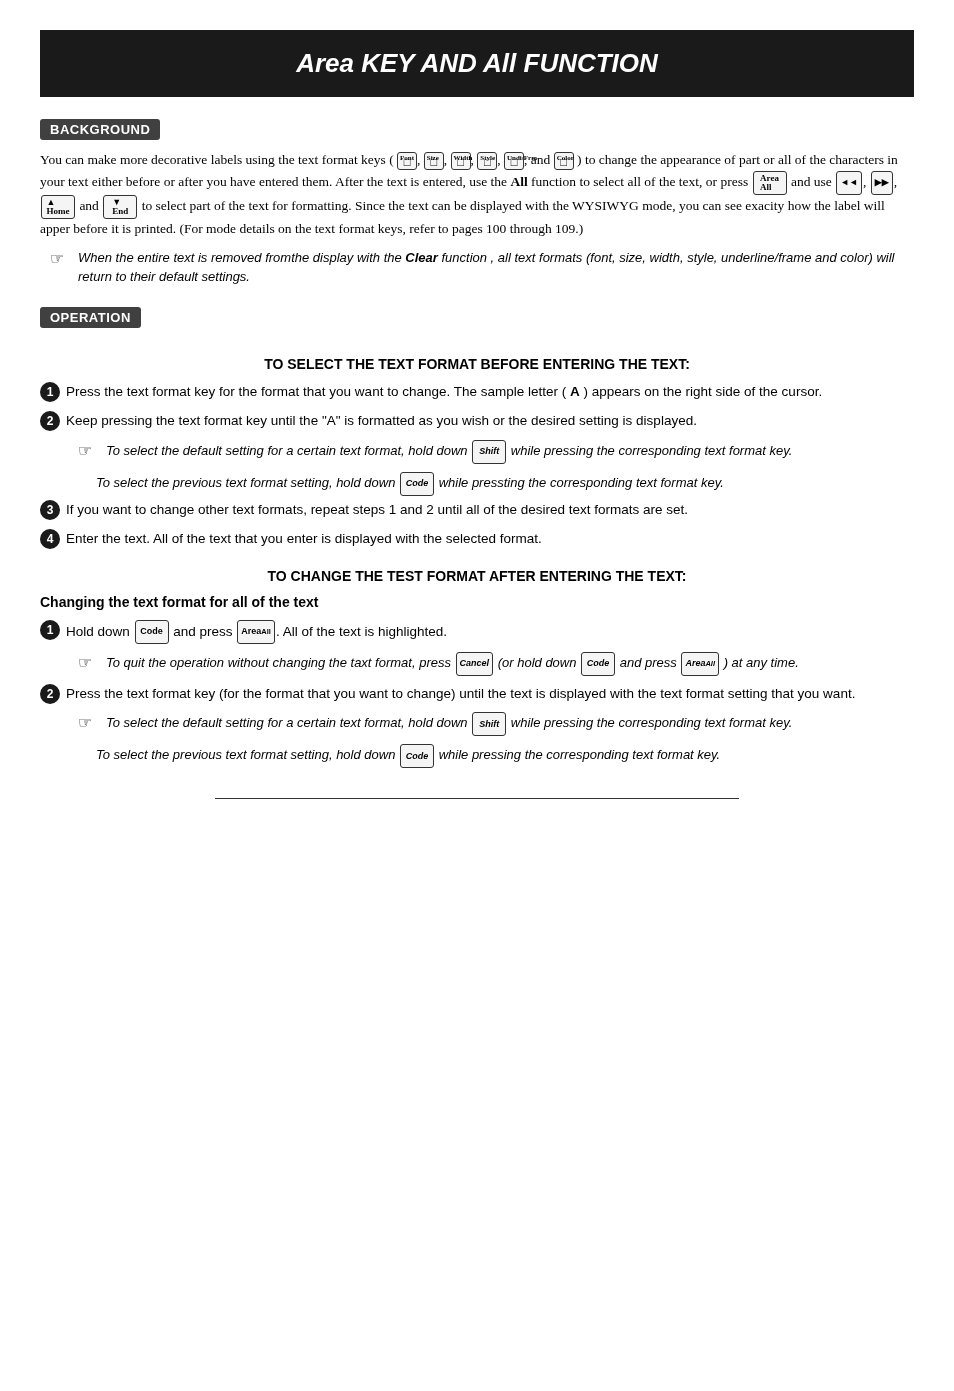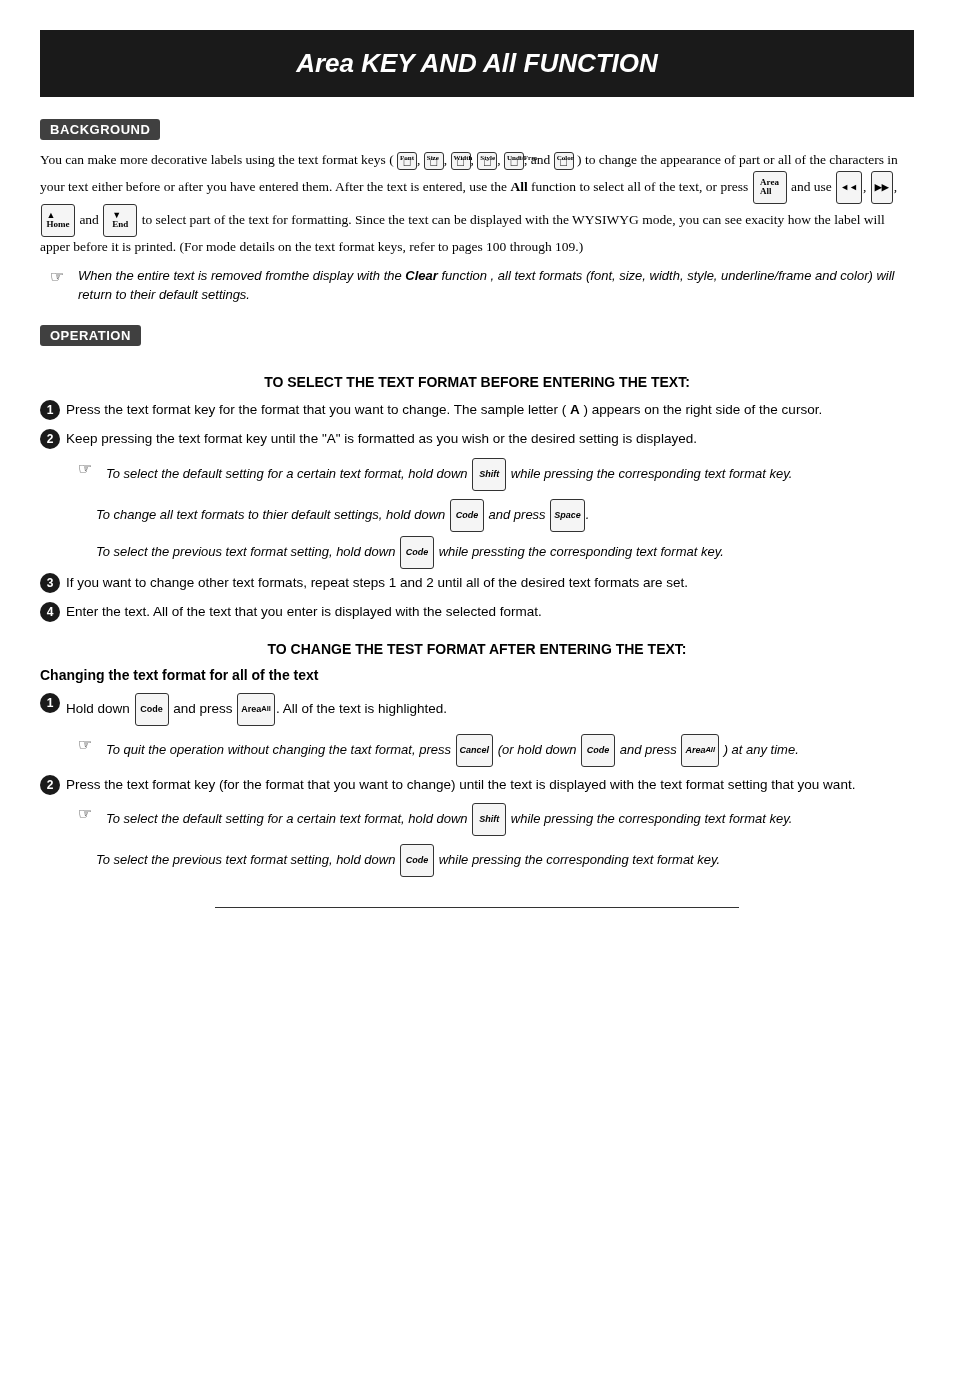--- a/index.html
+++ b/index.html
@@ -111,21 +111,21 @@
       display: inline-flex;
       align-items: center;
       justify-content: center;
       border: 1.5px solid #333;
       border-radius: 3px;
       padding: 0px 3px;
       font-size: 9px;
       font-weight: bold;
       background: #f5f5f5;
       min-width: 22px;
-      height: 33px;
+      height: 24px;
       vertical-align: middle;
       line-height: 1;
       margin: 0 1px;
     }
 
     .kbd-wide {
       min-width: 34px;
     }
 
     .icon-key {
@@ -246,26 +246,20 @@
     </div>
 
     <div class="sub-note-indent">
       <div class="note-row">
         <span class="note-icon">☞</span>
         <span class="note-text">
           <em>To select the default setting for a certain text format, hold down </em>
           <span class="kbd kbd-wide">Shift</span>
           <em> while pressing the corresponding text format key.</em>
         </span>
-      </div>
-      <div style="margin-left:28px; font-style:italic; font-size:13px; line-height:1.5; margin-bottom:4px;">
-        To change all text formats to thier default settings, hold down
-        <span class="kbd kbd-wide">Code</span>
-        and press
-        <span class="kbd kbd-wide">Space</span>.
       </div>
       <div style="margin-left:28px; font-style:italic; font-size:13px; line-height:1.5; margin-bottom:4px;">
         To select the previous text format setting, hold down
         <span class="kbd kbd-wide">Code</span>
         while pressting the corresponding text format key.
       </div>
     </div>
 
     <div class="step-row">
       <span class="step-circle">3</span>

